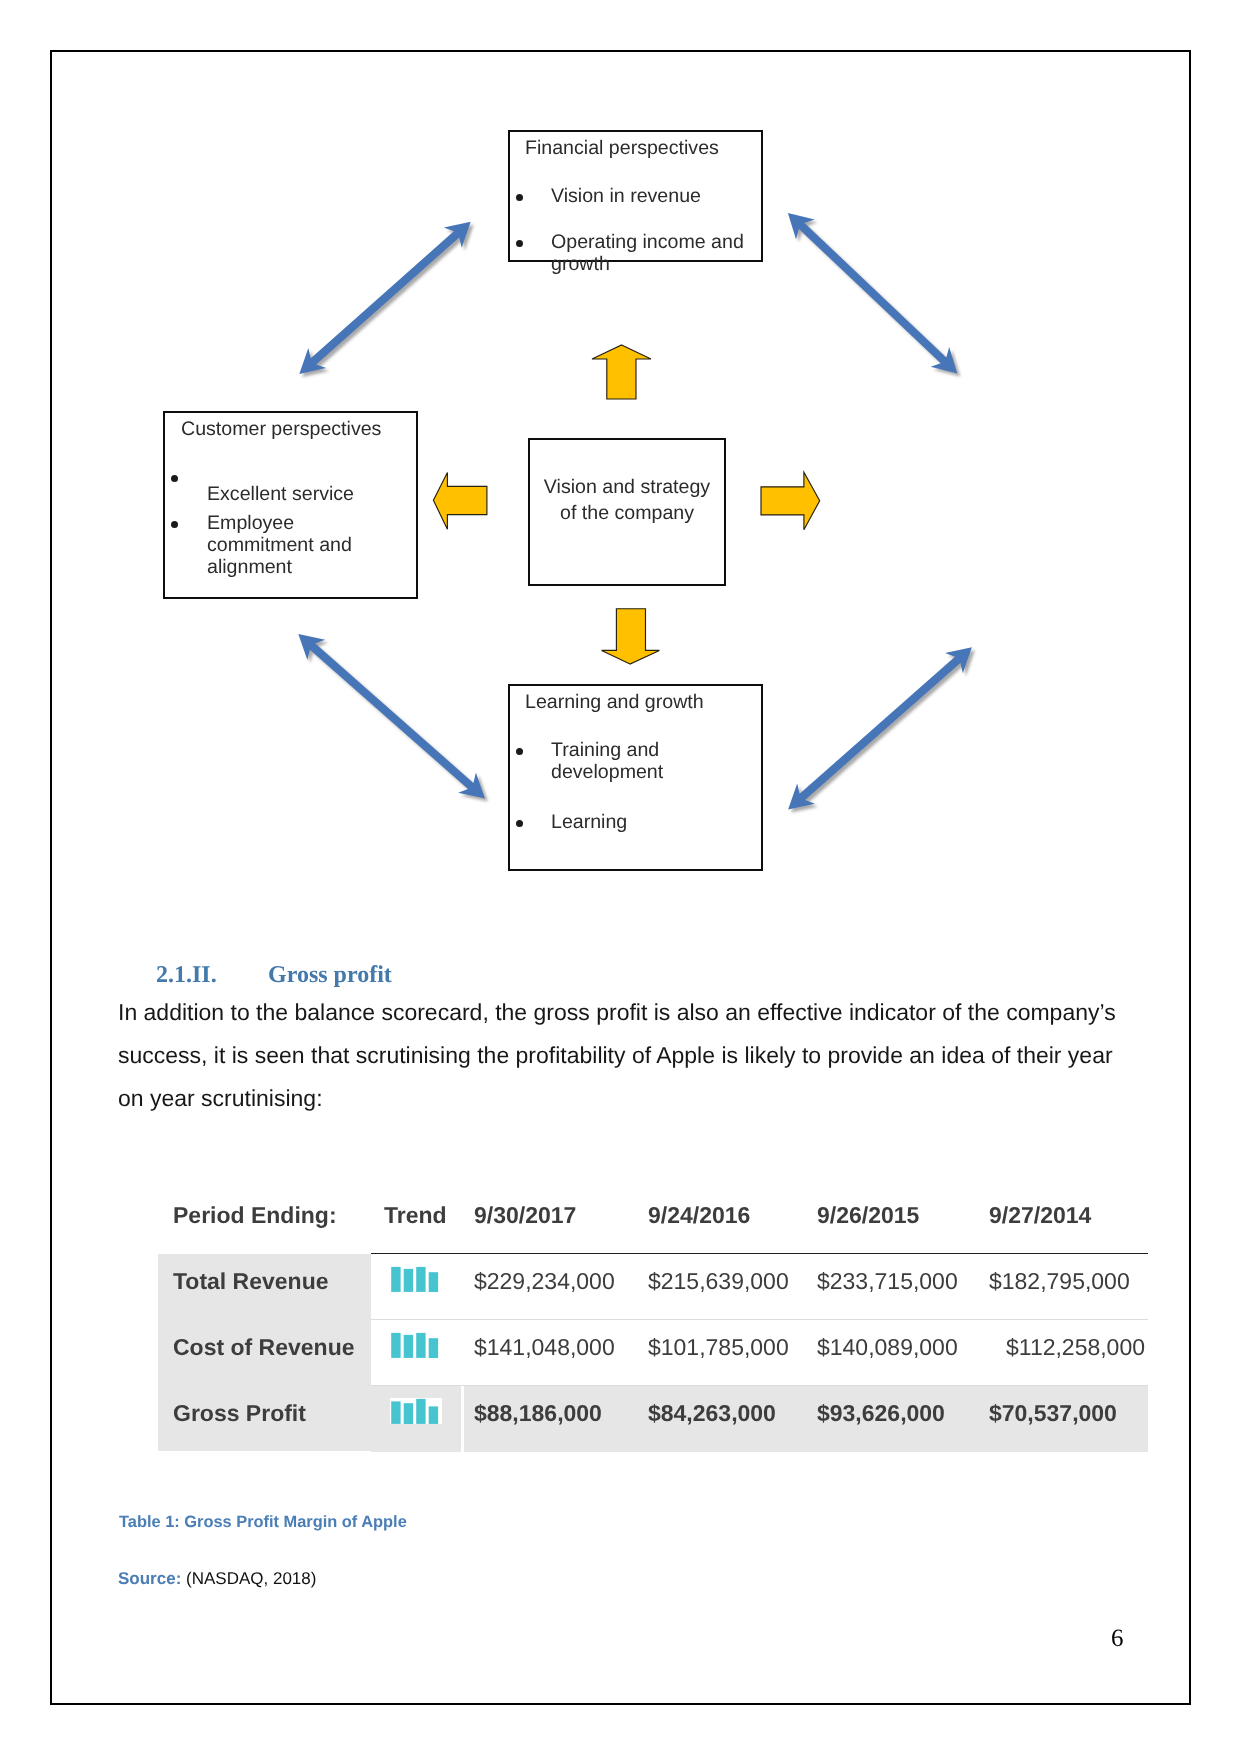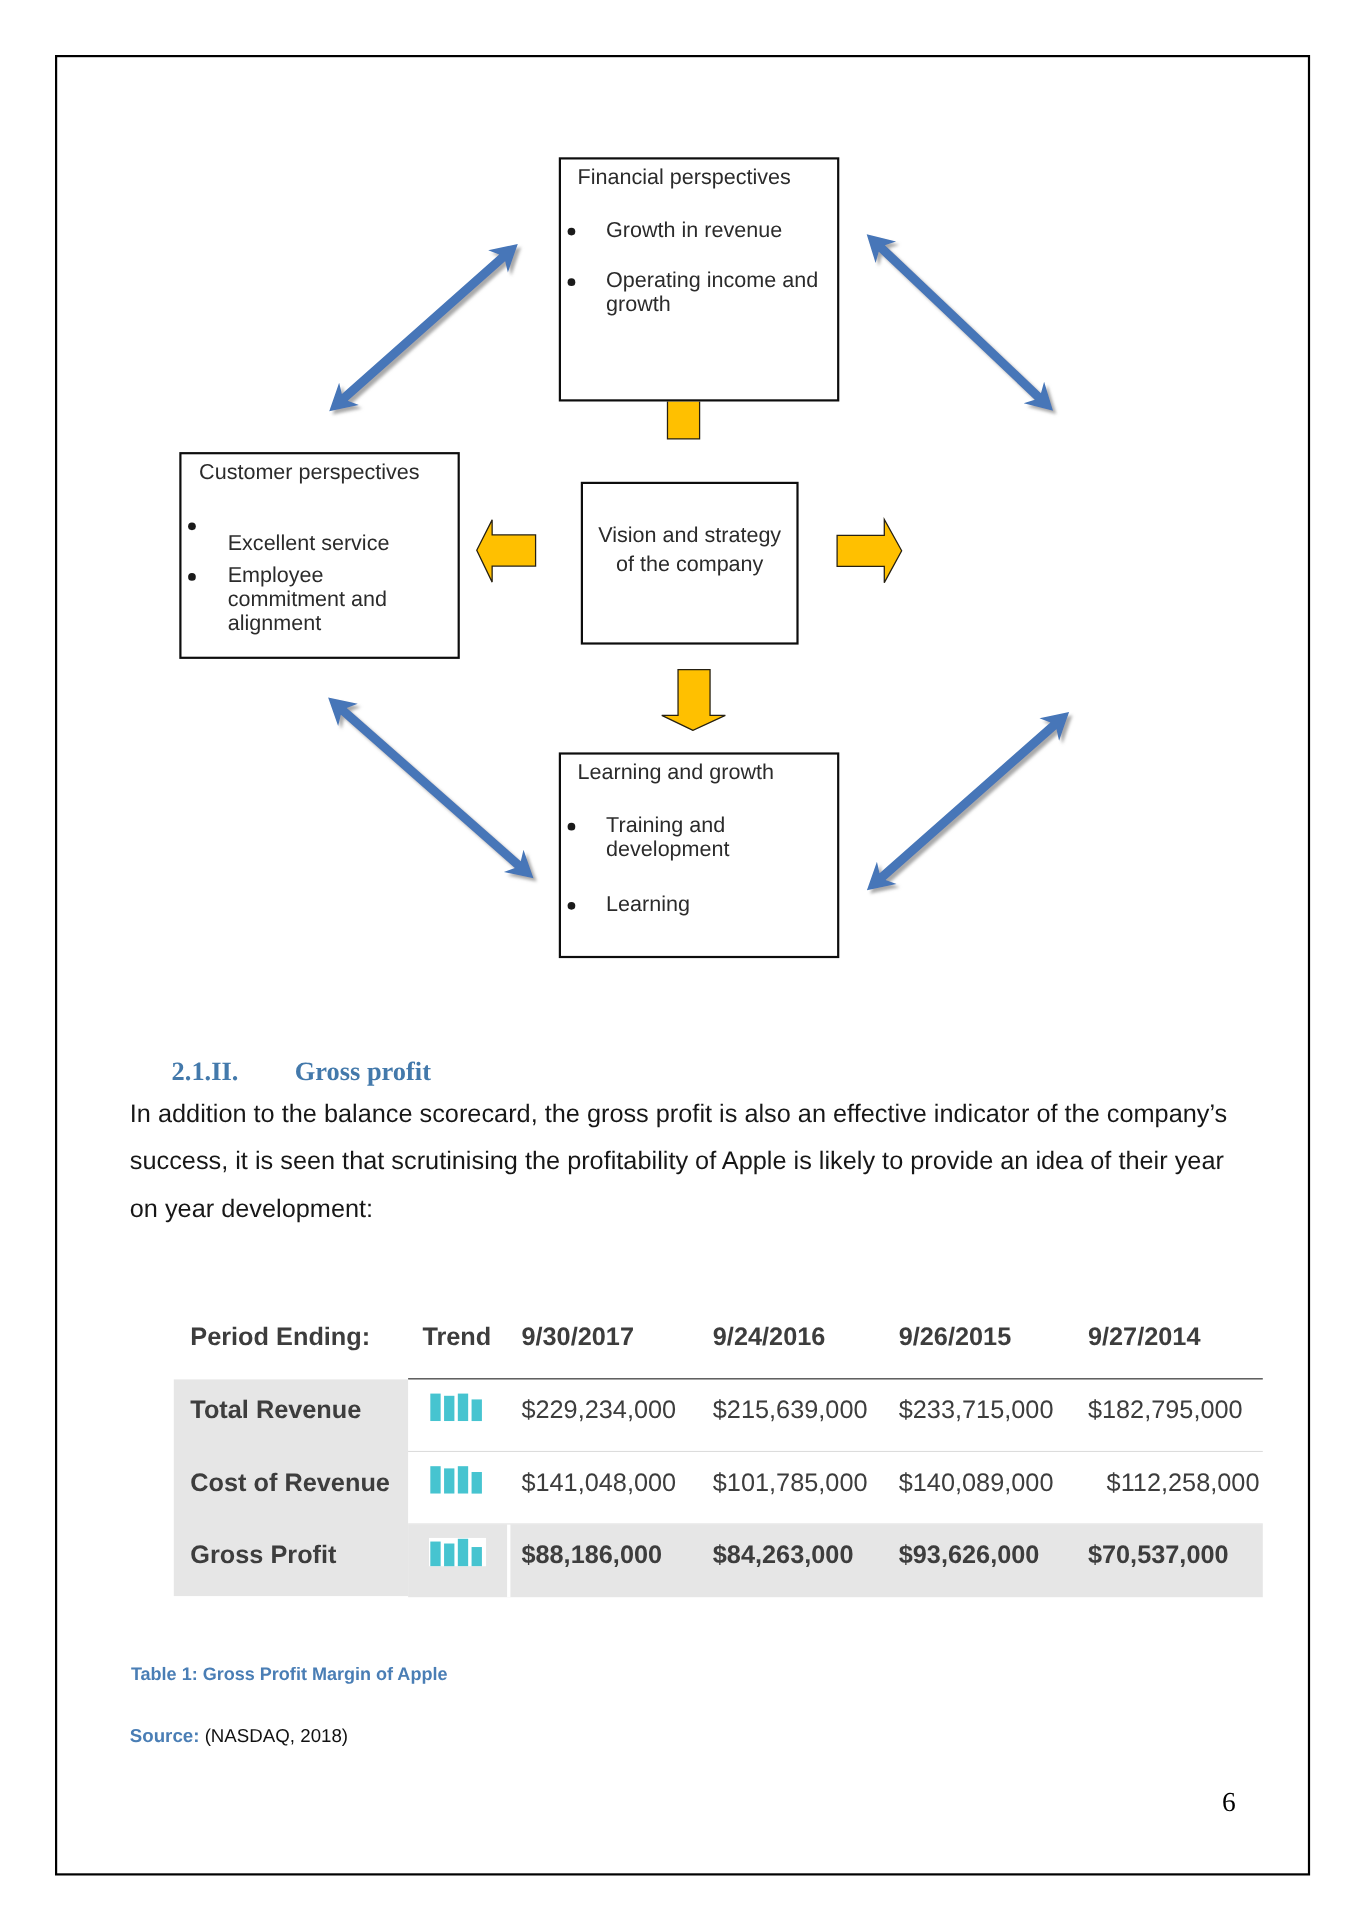--- a/index.html
+++ b/index.html
@@ -67,24 +67,24 @@
     <path fill="#4676B8" d="M485.0,798.5 L475.9,772.5 L473.4,782.9 L315.3,643.6 L325.2,639.8 L298.3,634.1 L307.4,660.1 L309.9,649.7 L468.0,789.0 L458.1,792.8 Z"></path>
     <path fill="#4676B8" d="M788.1,809.4 L815.0,803.7 L805.1,799.9 L960.4,662.9 L962.8,673.3 L971.9,647.3 L945.0,653.0 L954.9,656.8 L799.6,793.8 L797.2,783.4 Z"></path>
     </g>
 
     <path d="M621.6,345 L651,359 L636,359 L636,399 L606.8,399 L606.8,359 L592,359 Z" fill="#FFC000" stroke="#262012" stroke-width="1.15" stroke-linejoin="miter"></path>
     <path d="M630,664 L601.6,650.4 L616.4,650.4 L616.4,608.7 L645.5,608.7 L645.5,650.4 L659.4,650.4 Z" fill="#FFC000" stroke="#262012" stroke-width="1.15" stroke-linejoin="miter"></path>
     <path d="M433.4,500.3 L447.4,472.6 L447.4,486.3 L486.9,486.3 L486.9,514.6 L447.4,514.6 L447.4,529.2 Z" fill="#FFC000" stroke="#262012" stroke-width="1.15" stroke-linejoin="miter"></path>
     <path d="M819.7,500.7 L803.9,472.3 L803.9,486.8 L761,486.8 L761,514.9 L803.9,514.9 L803.9,529.7 Z" fill="#FFC000" stroke="#262012" stroke-width="1.15" stroke-linejoin="miter"></path>
   </svg>
 
-  <div class="dbox" id="box-financial" style="left:508px;top:143px;width:255px;height:222px;">
+  <div class="dbox" id="box-financial" style="left:508px;top:130px;width:255px;height:132px;">
     <div class="hd" style="left:15px;top:5px;">Financial perspectives</div>
     <span class="bullet" style="left:6px;top:62px;"></span>
-    <div class="hd" style="left:41px;top:53px;">Growth in revenue</div>
+    <div class="hd" style="left:41px;top:53px;">Vision in revenue</div>
     <span class="bullet" style="left:6px;top:108px;"></span>
     <div style="position:absolute;left:41px;top:99px;width:205px;">Operating income and growth</div>
   </div>
 
   <div class="dbox" id="box-customer" style="left:163px;top:411px;width:255px;height:188px;">
     <div class="hd" style="left:16px;top:5px;">Customer perspectives</div>
     <span class="bullet" style="left:6px;top:62px;"></span>
     <div class="hd" style="left:42px;top:70px;text-align:center;">Excellent service</div>
     <span class="bullet" style="left:6px;top:108px;"></span>
     <div style="position:absolute;left:42px;top:99px;width:150px;">Employee commitment and alignment</div>
@@ -105,21 +105,21 @@
   </div>
 
 </div>
 
 <div class="sec-head" style="left:156px;top:962px;">2.1.II.</div>
 <div class="sec-head" style="left:268px;top:962px;">Gross profit</div>
 
 <div class="para" style="left:118px;top:991px;width:1020px;">
   <div>In addition to the balance scorecard, the gross profit is also an effective indicator of the company’s</div>
   <div>success, it is seen that scrutinising the profitability of Apple is likely to provide an idea of their year</div>
-  <div>on year development:</div>
+  <div>on year scrutinising:</div>
 </div>
 
 <div id="gtable">
     <div class="hrow">
       <span style="left:15px">Period Ending:</span>
       <span style="left:226px">Trend</span>
       <span style="left:316px">9/30/2017</span>
       <span style="left:490px">9/24/2016</span>
       <span style="left:659px">9/26/2015</span>
       <span style="left:831px">9/27/2014</span>

